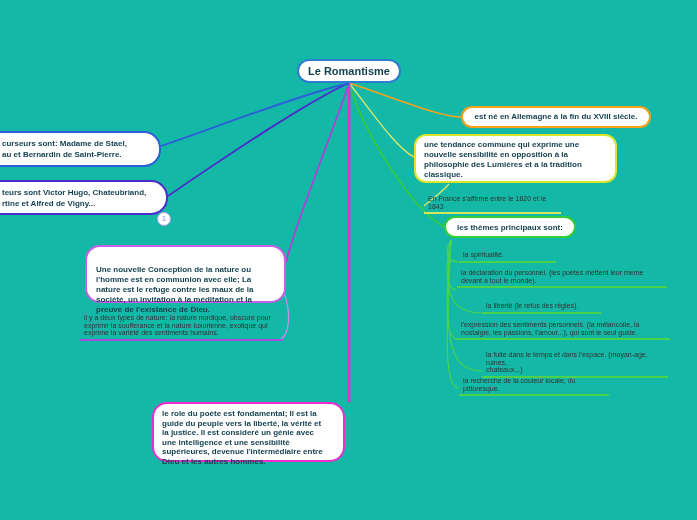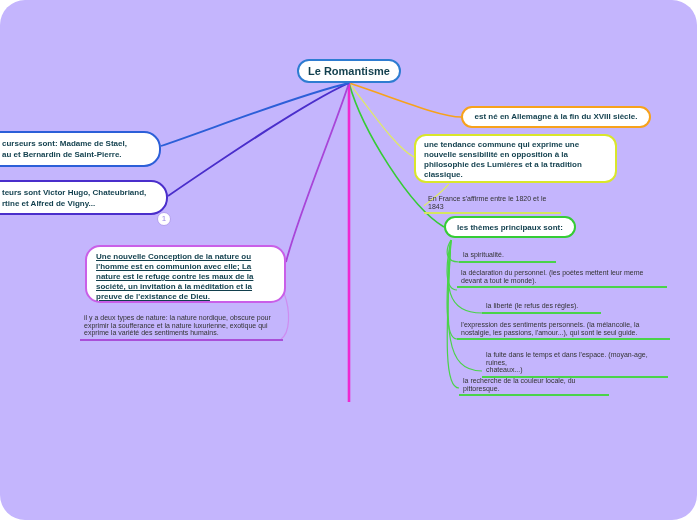--- a/index.html
+++ b/index.html
@@ -1,18 +1,18 @@
 <!DOCTYPE html>
 <html><head>
 <meta charset="utf-8">
 <style>
   html,body{margin:0;padding:0;background:#ffffff;}
   #canvas{
     position:relative;width:697px;height:520px;overflow:hidden;
-    background:#c4b5fd;font-family:"Liberation Sans","DejaVu Sans",sans-serif;border-radius:25px;
+    background:#14b8a6;font-family:"Liberation Sans","DejaVu Sans",sans-serif;
   }
   #connectors{position:absolute;left:0;top:0;width:697px;height:520px;}
   .node{
     position:absolute;box-sizing:border-box;background:#ffffff;
     border:2px solid #888;color:#113f4d;font-weight:bold;
     white-space:pre-line;line-height:10px;font-size:8px;
   }
   .pill{border-radius:14px;}
   .leaf{
     position:absolute;box-sizing:border-box;color:#333333;
@@ -53,21 +53,21 @@
     left:-52px;top:180px;width:220px;height:35px;
     border-color:#4a2ecb;padding:5px 8px 5px 52px;line-height:11px;border-radius:17px;
   }
   .badge{
     position:absolute;left:157px;top:212px;width:14px;height:14px;box-sizing:border-box;
     border:1px solid #b3a0ee;border-radius:50%;color:#9b87e8;background:#ffffff;
     font-size:8px;line-height:12px;text-align:center;font-weight:normal;
   }
   .node-nature{
     left:85px;top:245px;width:201px;height:58px;
-    border-color:#c95fe8;padding:5px 9px;border-radius:15px;text-decoration:underline;
+    border-color:#c95fe8;padding:18px 9px;border-radius:15px;
   }
   .leaf-nature-child{
     left:80px;top:314px;width:203px;border-bottom-color:#a94fd8;
   }
   .node-poete{
     left:152px;top:402px;width:193px;height:60px;
     border-color:#ee2ad0;padding:5px 8px;line-height:9.5px;border-radius:15px;
   }
 </style>
 </head>
@@ -127,14 +127,20 @@
   <div class="node node-nature">Une nouvelle Conception de la nature ou
 l'homme est en communion avec elle; La
 nature est le refuge contre les maux de la
 société, un invitation à la méditation et la
 preuve de l'existance de Dieu.</div>
 
   <div class="leaf leaf-nature-child">il y a deux types de nature: la nature nordique, obscure pour
 exprimir la soufferance et la nature luxurienne, exotique qui
 exprime la variété des sentiments humains.</div>
 
+  <div class="node node-poete">le role du poète est fondamental; Il est la
+guide du peuple vers la liberté, la vérité et
+la justice. Il est consideré un génie avec
+une intelligence et une sensibilité
+supérieures, devenue l'intermédiaire entre
+Dieu et les autres hommes.</div>
 
 </div>
 
 </body></html>

